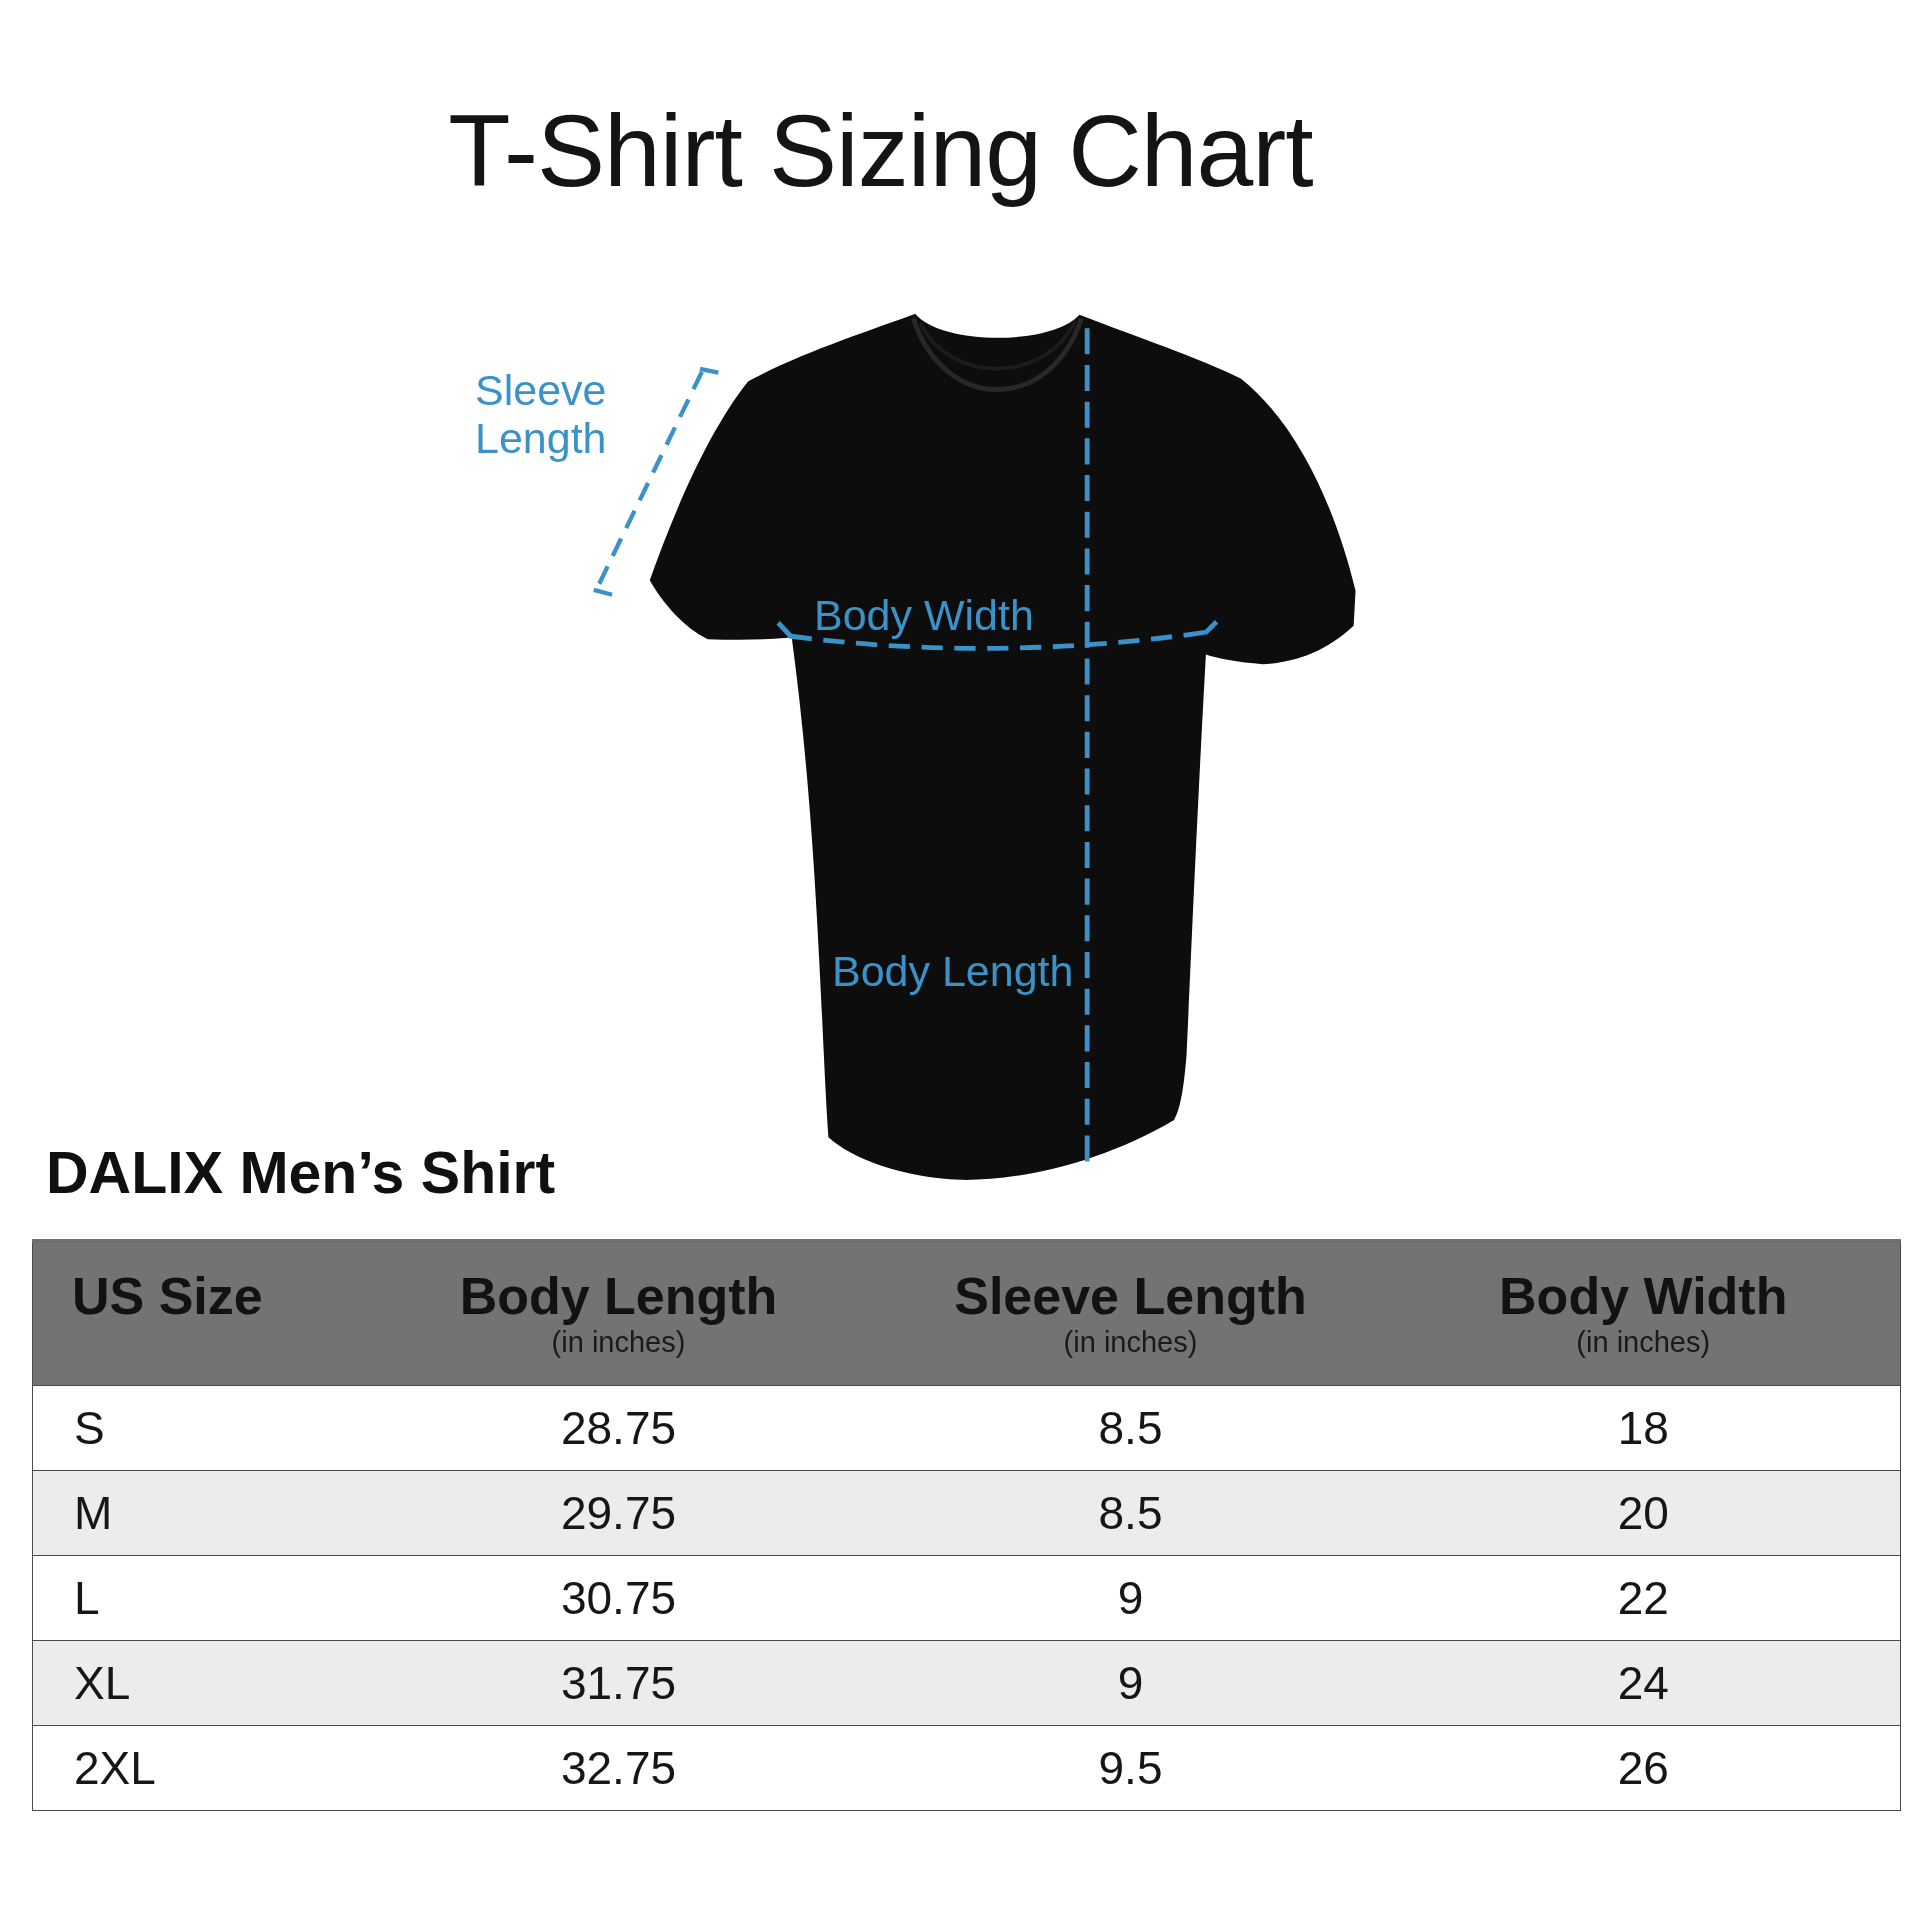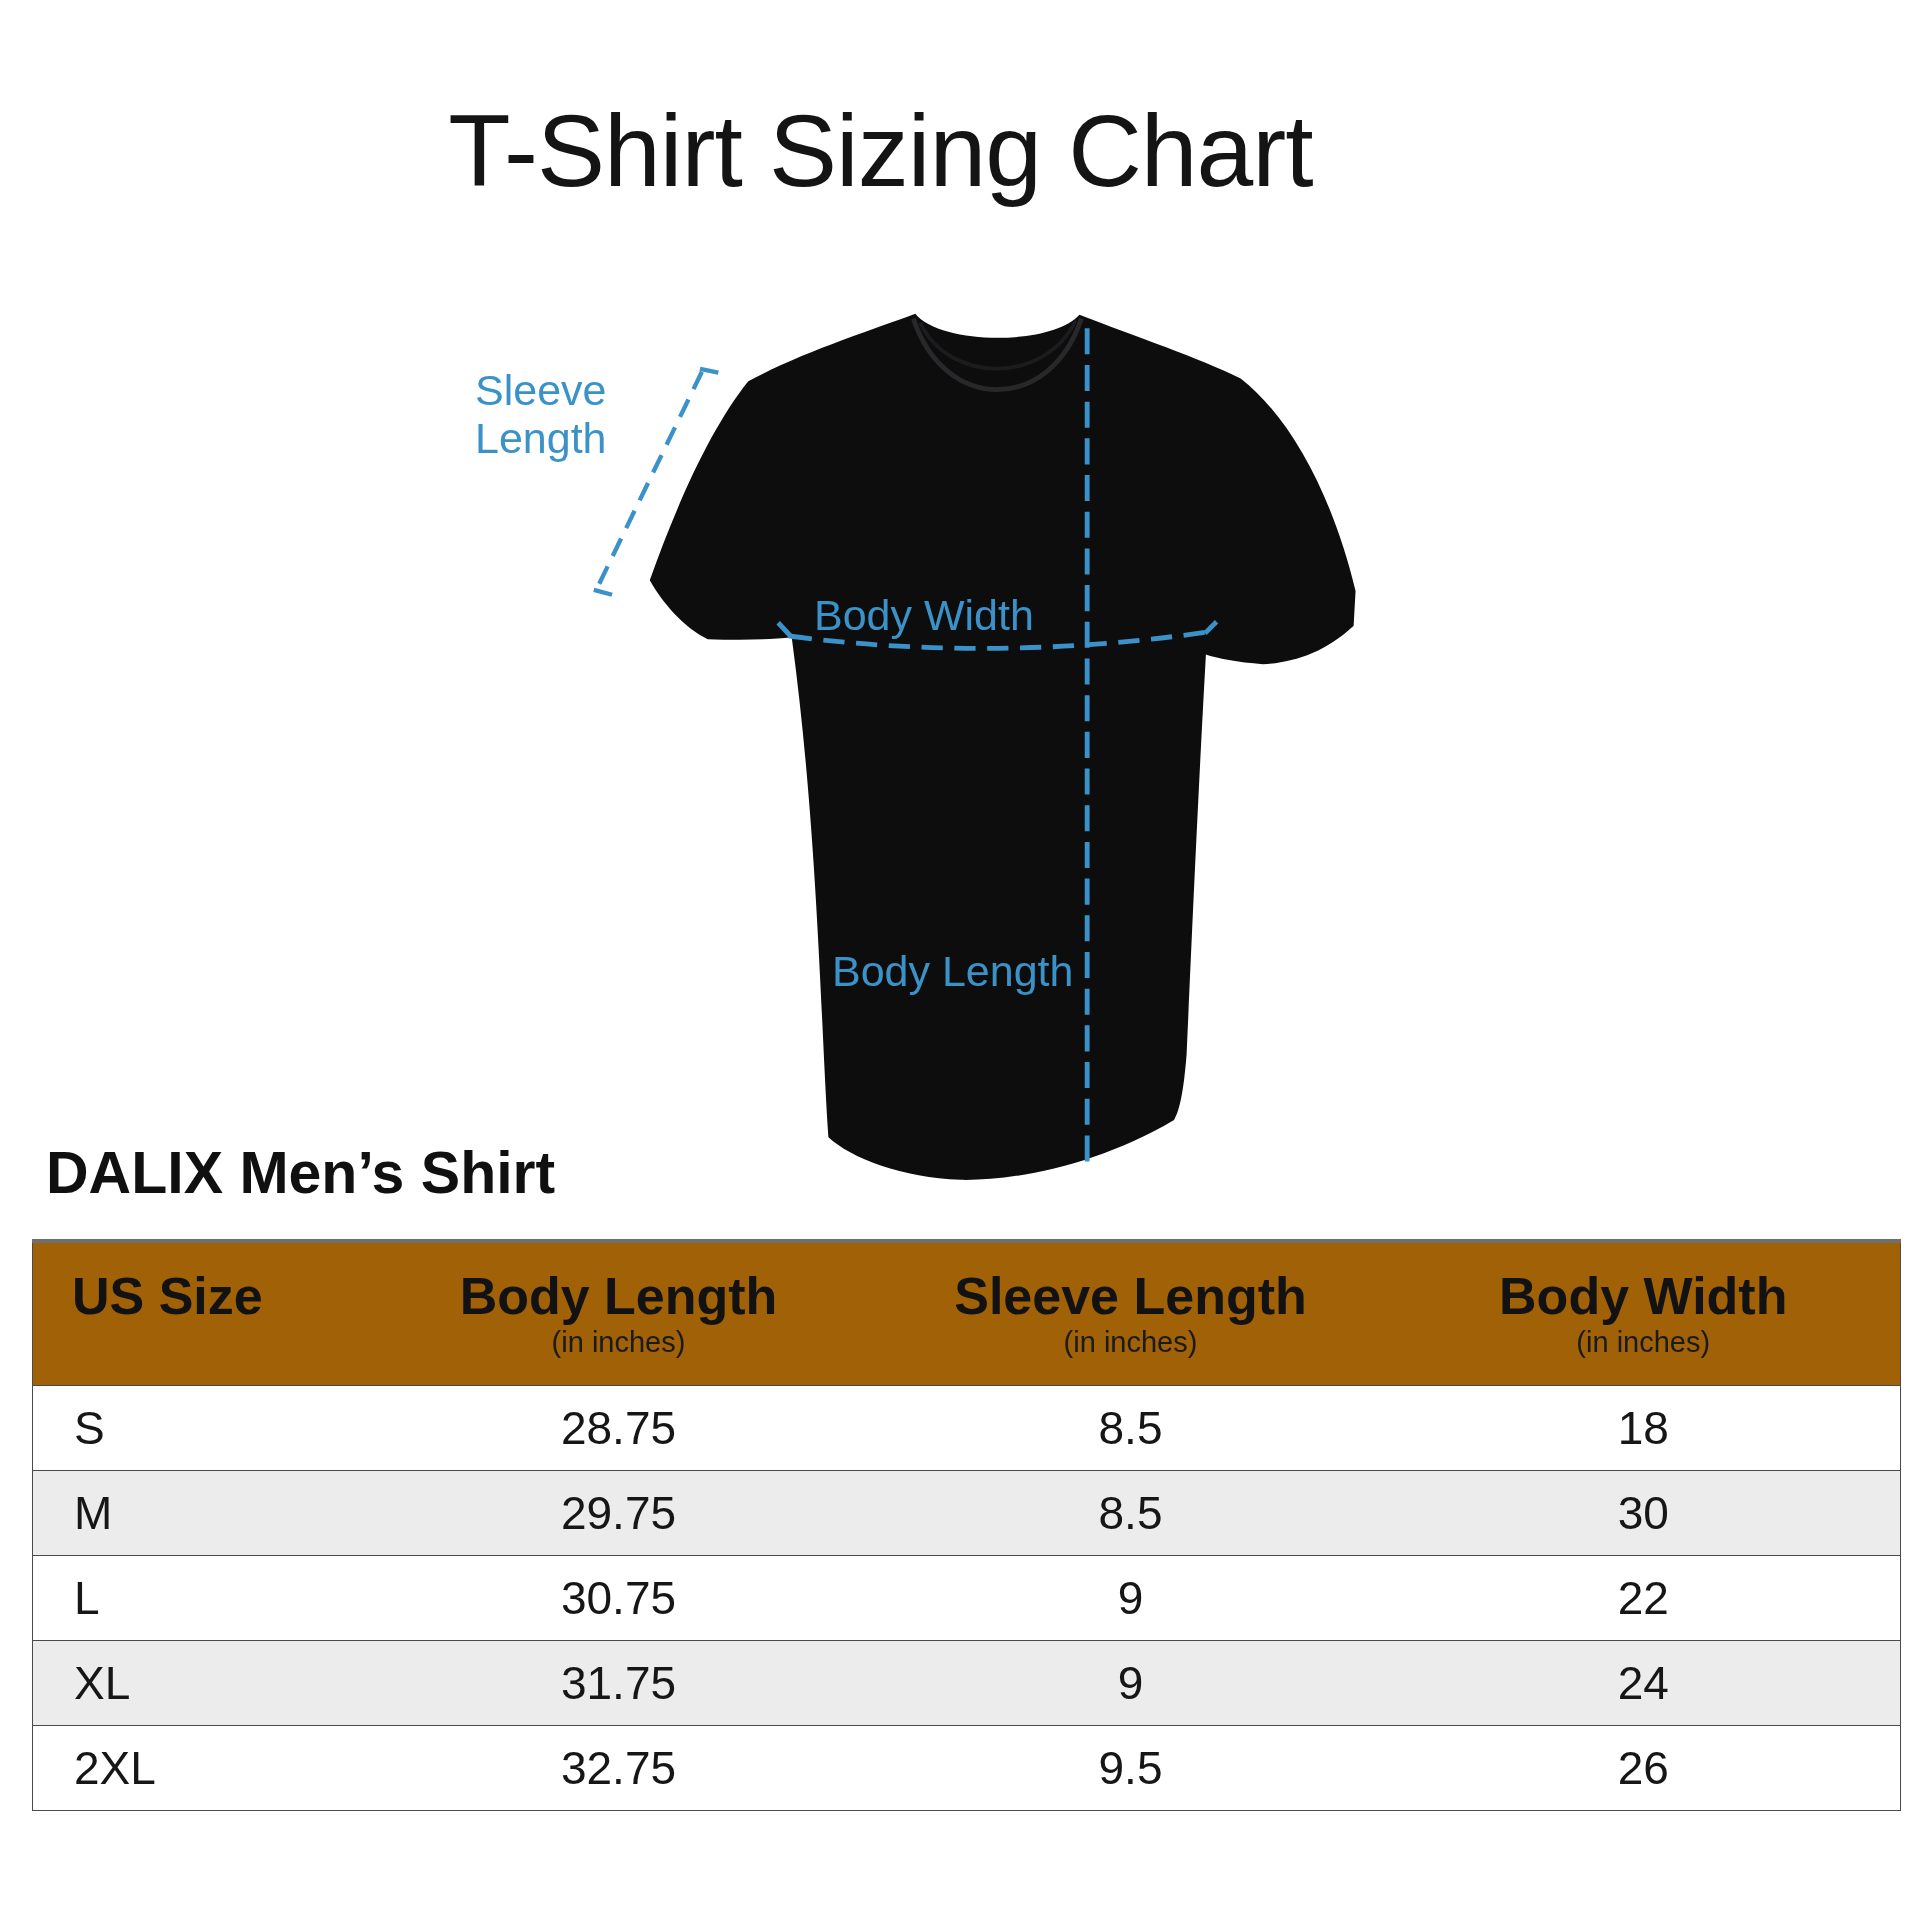--- a/index.html
+++ b/index.html
@@ -12,21 +12,21 @@
   #sleeve-label{left:475px;top:366px;width:147px;}
   #bodywidth-label{left:814px;top:591px;width:232px;text-align:left;}
   #bodylength-label{left:832px;top:947px;width:251px;text-align:left;}
   .section-heading{left:46px;top:1139px;font-size:59px;font-weight:600;color:#101010;letter-spacing:0px;}
   #diagram-svg{left:0;top:0;}
   table.sizing{position:absolute;left:32px;top:1239px;width:1867px;
                border-collapse:collapse;table-layout:fixed;
                border:1.9px solid #4A4A4A;border-top:4.8px solid #6F6F6F;}
   table.sizing col.c1{width:330px;} table.sizing col.c2{width:512px;}
   table.sizing col.c3{width:512px;} table.sizing col.c4{width:514px;}
-  table.sizing thead tr{background:#a16207;height:144px;border-bottom:1.9px solid #4A4A4A;}
+  table.sizing thead tr{background:#737373;height:144px;border-bottom:1.9px solid #4A4A4A;}
   table.sizing thead th{padding:0;vertical-align:middle;font-weight:400;}
   .hstack{display:flex;flex-direction:column;align-items:center;justify-content:center;}
   .hstack.left{align-items:flex-start;padding-left:39px;}
   .hmain{font-size:52px;font-weight:600;color:#121212;line-height:58px;}
   .hsub{font-size:29px;font-weight:400;color:#1a1a1a;line-height:35px;min-height:35px;}
   table.sizing tbody tr{height:85px;border-bottom:1.9px solid #4A4A4A;background:#fff;}
   table.sizing tbody tr:nth-child(even){background:#ECECEC;}
   table.sizing tbody tr:last-child{border-bottom:none;}
   table.sizing td{font-size:46px;color:#161616;text-align:center;padding:0;}
   table.sizing td.size{text-align:left;padding-left:41px;}
@@ -123,21 +123,21 @@
       <tr>
         <td class="size">S</td>
         <td>28.75</td>
         <td>8.5</td>
         <td>18</td>
       </tr>
       <tr>
         <td class="size">M</td>
         <td>29.75</td>
         <td>8.5</td>
-        <td>30</td>
+        <td>20</td>
       </tr>
       <tr>
         <td class="size">L</td>
         <td>30.75</td>
         <td>9</td>
         <td>22</td>
       </tr>
       <tr>
         <td class="size">XL</td>
         <td>31.75</td>

